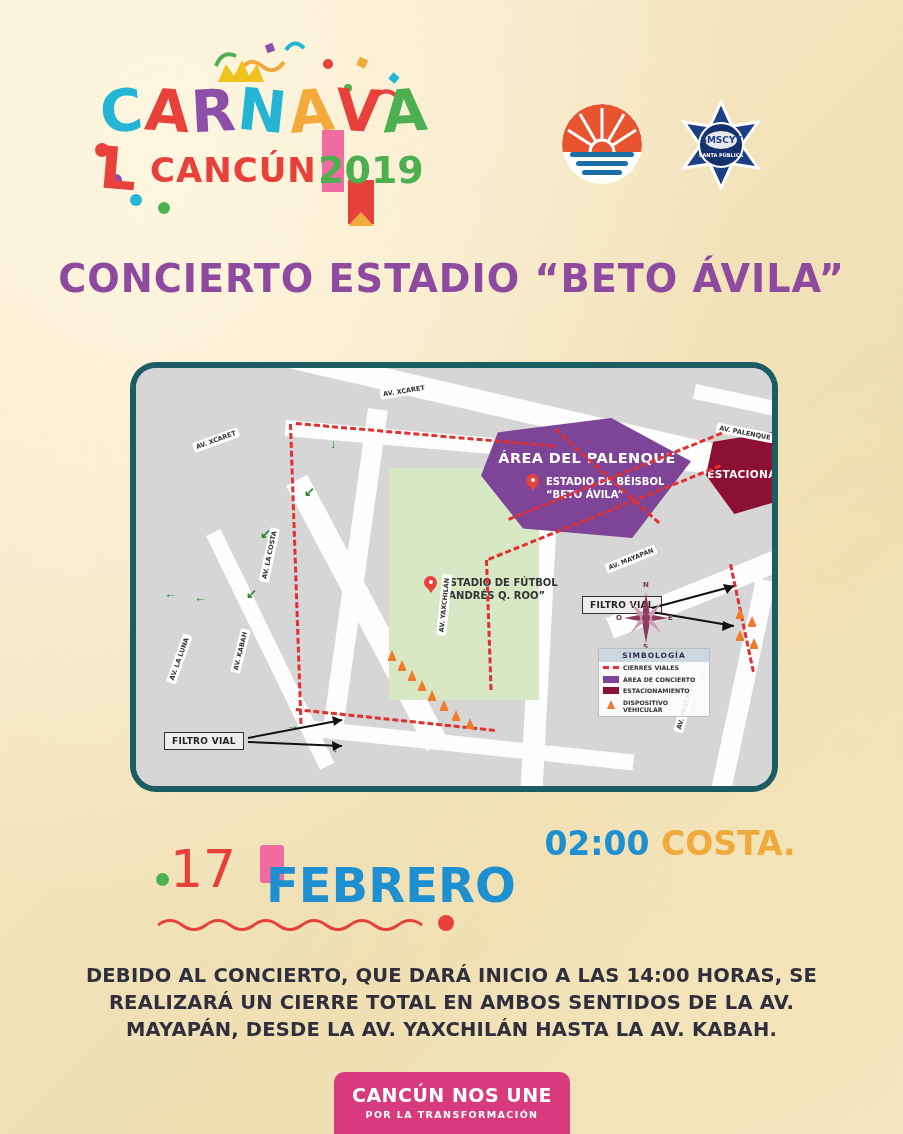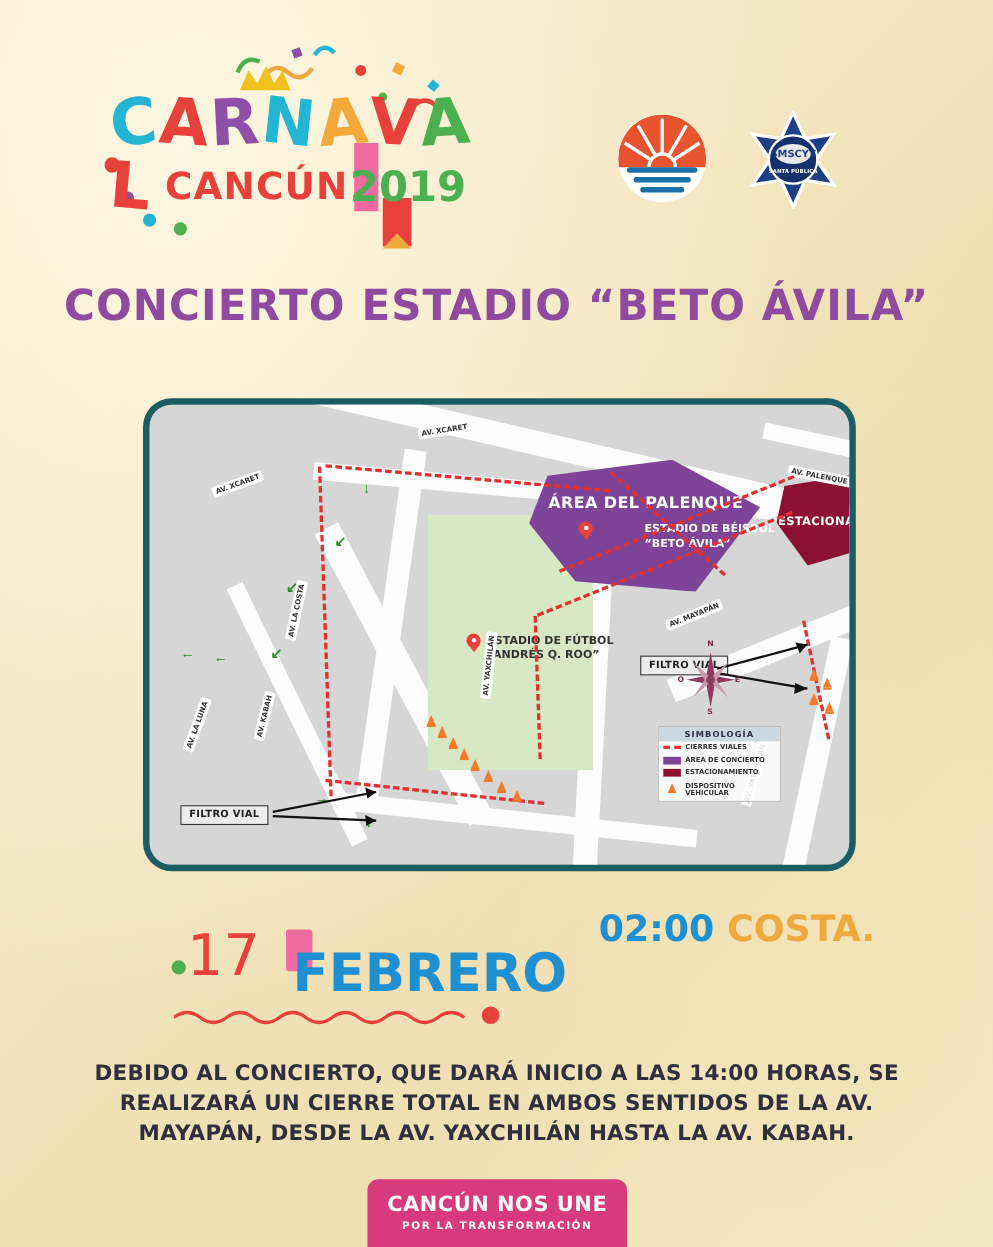--- a/index.html
+++ b/index.html
@@ -107,21 +107,21 @@
   }
   .parking-area { position:absolute; background:#8c1033; }
   .futbol-area { position:absolute; background:#d9e8c4; }
 
   .area-label {
     position:absolute; color:#fff;
     font-family:"DejaVu Sans", sans-serif;
     font-weight:bold; text-align:center;
   }
   .lbl-concert { left:356px; top:82px; width:190px; font-size:14.5px; letter-spacing:.4px;}
-  .lbl-stadium { left:368px; top:107px; width:170px; font-size:10px; line-height:13px; text-align:left;margin-left:40px;}
+  .lbl-stadium { left:368px; top:107px; width:170px; font-size:10px; line-height:13px; text-align:left;}
   .lbl-parking { left:570px; top:100px; width:120px; font-size:10.5px; letter-spacing:.3px;}
 
   .place-label {
     position:absolute; color:#333;
     font-family:"DejaVu Sans", sans-serif;
     font-weight:bold; font-size:10px; line-height:13px;
   }
 
   .pin { position:absolute; width:13px; height:18px; }
   .pin .head { width:13px; height:13px; border-radius:50%; background:#e8403a; }
@@ -156,21 +156,21 @@
     border-bottom:9px solid #f07c2b;
   }
   .cone u { display:block; width:8px;height:2px;background:#f07c2b;}
 
   .arrow-green { position:absolute; color:#2e8b2e; font-size:13px; font-weight:bold; }
 
   .compass { position:absolute; left:480px; top:215px; width:60px; height:70px; }
   .compass-letter { position:absolute; font-size:7px; font-weight:bold; color:#7a2f4e; font-family:"DejaVu Sans",sans-serif;}
 
   .legend {
-    position:absolute; left:462px; top:292px; width:112px;
+    position:absolute; left:462px; top:280px; width:112px;
     background:rgba(255,255,255,.88);
     border:1px solid #bdbdbd;
   }
   .legend-title {
     background:#cdd7df; color:#2d2d46;
     font-family:"DejaVu Sans", sans-serif;
     font-size:7.5px; font-weight:bold; letter-spacing:1px;
     text-align:center; padding:2px 0;
   }
   .legend-row { display:flex; align-items:center; gap:4px; padding:2px 4px; }

